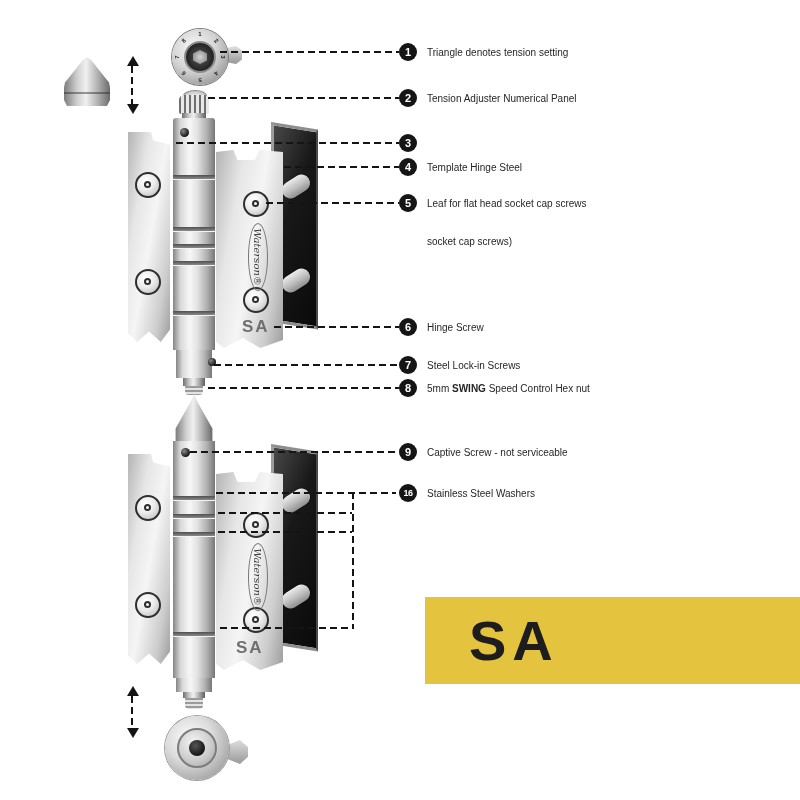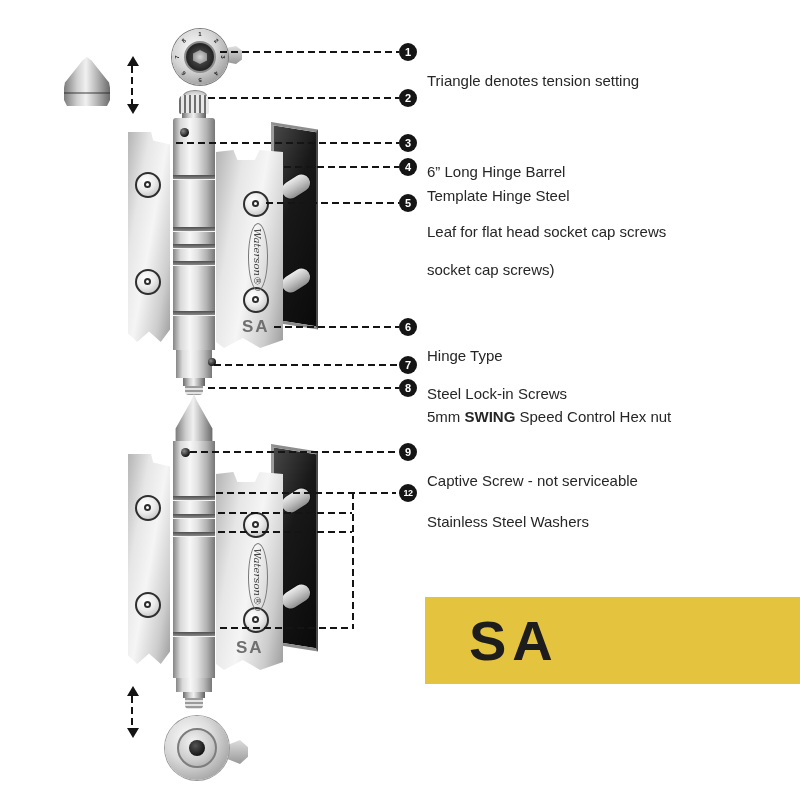--- a/index.html
+++ b/index.html
@@ -31,21 +31,21 @@
   .dash-h{position:absolute;height:2px;background:repeating-linear-gradient(90deg,#141414 0 7px,transparent 7px 11px);z-index:6;}
   .dash-v{position:absolute;width:2px;background:repeating-linear-gradient(180deg,#141414 0 7px,transparent 7px 11px);z-index:6;}
   .tri{position:absolute;width:0;height:0;border-left:6px solid transparent;border-right:6px solid transparent;z-index:6;}
   .tri.up{border-bottom:10px solid #141414;}
   .tri.down{border-top:10px solid #141414;}
 
   
   .callout{position:absolute;left:399px;display:flex;align-items:flex-start;gap:10px;z-index:7;}
   .cnum{width:18px;height:18px;border-radius:50%;background:#151515;color:#fff;font-weight:bold;
         font-size:11px;display:flex;align-items:center;justify-content:center;flex:0 0 18px;}
-  .clabel{font-size:15px;line-height:19px;color:var(--label_text,#262626);white-space:nowrap;margin-top:28px;}
+  .clabel{font-size:10px;line-height:19px;color:var(--label_text,#262626);white-space:nowrap;}
   .c1{top:43px}.c2{top:89px}.c3{top:134px}.c4{top:158px}.c5{top:194px}
   .c6{top:318px}.c7{top:356px}.c8{top:379px}.c9{top:443px}.c10{top:484px}
   .c10 .cnum{font-size:9px;letter-spacing:-0.5px;}
 
   
   .dial{position:absolute;left:172px;top:29px;width:56px;height:56px;border-radius:50%;z-index:4;
         background:radial-gradient(circle at 40% 35%,#fafafa,#d4d4d4 45%,#9a9a9a 80%,#6f6f6f);box-shadow:0 0 0 1px #7a7a7a;}
   .dial-ring{position:absolute;left:12px;top:12px;width:32px;height:32px;border-radius:50%;box-sizing:border-box;
              border:2px solid #8d8d8d;background:radial-gradient(circle,#5a5a5a,#262626 65%,#484848);}
   .dial-hex{position:absolute;left:21px;top:21px;width:14px;height:14px;
@@ -193,55 +193,55 @@
   <div class="dash-h" style="left:218px;top:512px;width:134px;"></div>
   <div class="dash-h" style="left:218px;top:531px;width:134px;"></div>
   <div class="dash-h" style="left:220px;top:627px;width:132px;"></div>
 
   <div class="callout c1">
     <span class="cnum">1</span>
     <span class="clabel">Triangle denotes tension setting</span>
   </div>
   <div class="callout c2">
     <span class="cnum">2</span>
+    <span class="clabel">Tension Adjuster Numerical Panel</span>
   </div>
   <div class="callout c3">
     <span class="cnum">3</span>
-    <span class="clabel">6” Long Hinge Barrel</span>
   </div>
   <div class="callout c4">
     <span class="cnum">4</span>
     <span class="clabel">Template Hinge Steel</span>
   </div>
   <div class="callout c5">
     <span class="cnum">5</span>
     <span class="clabel">
       <span>Leaf for flat head socket cap screws</span><br>
       <br>
       <span>socket cap screws)</span>
     </span>
   </div>
   <div class="callout c6">
     <span class="cnum">6</span>
-    <span class="clabel">Hinge Type</span>
+    <span class="clabel">Hinge Screw</span>
   </div>
   <div class="callout c7">
     <span class="cnum">7</span>
     <span class="clabel">Steel Lock-in Screws</span>
   </div>
   <div class="callout c8">
     <span class="cnum">8</span>
     <span class="clabel"><span>5mm </span><b>SWING</b><span> Speed Control Hex nut</span></span>
   </div>
   <div class="callout c9">
     <span class="cnum">9</span>
     <span class="clabel">Captive Screw - not serviceable</span>
   </div>
   <div class="callout c10">
-    <span class="cnum">12</span>
+    <span class="cnum">16</span>
     <span class="clabel">Stainless Steel Washers</span>
   </div>
 
   <div class="badge">
     <span class="badge-text">SA</span>
   </div>
 
 </div>
 
 </body></html>

